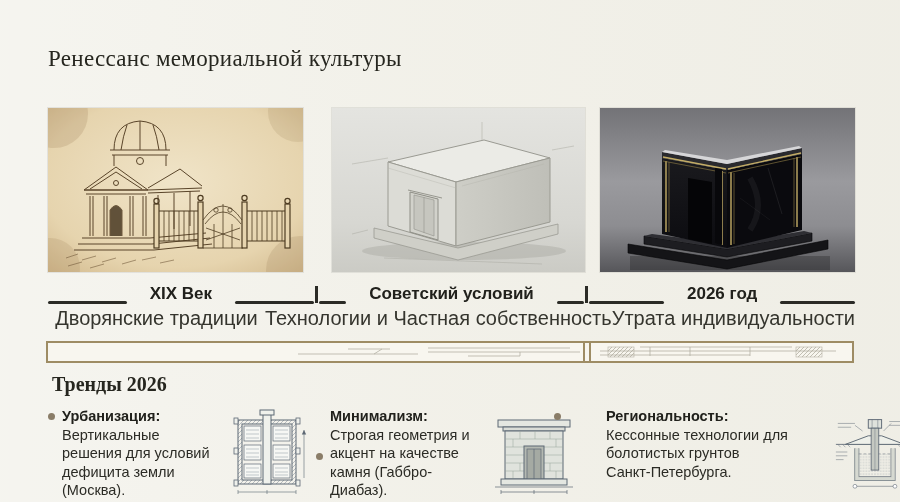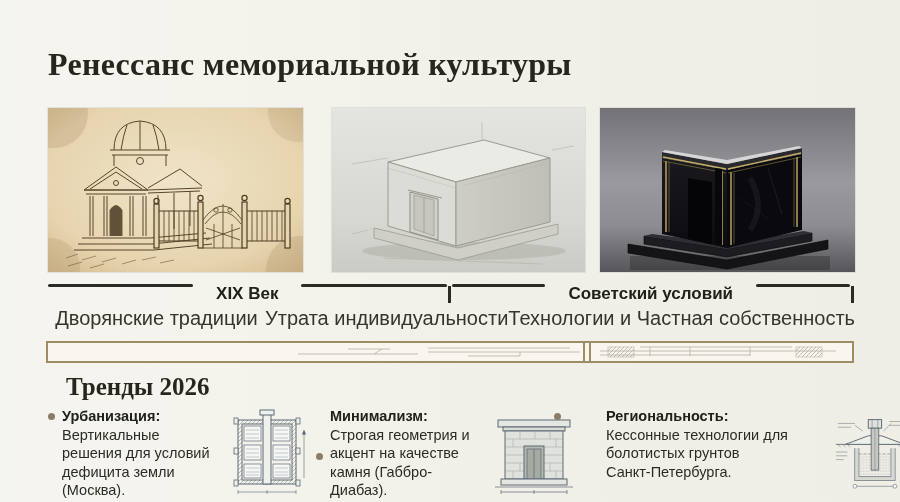--- a/index.html
+++ b/index.html
@@ -5,48 +5,48 @@
   html,body{margin:0;padding:0;background:#ddd;}
   .canvas{
     position:relative;width:900px;height:502px;overflow:hidden;
     background:#f2f1ea;
     background-image:linear-gradient(90deg, rgba(255,255,255,.25) 0%, rgba(240,238,228,.2) 50%, rgba(233,231,220,.3) 100%);
     font-family:"Liberation Sans",sans-serif;color:#2b2b25;
   }
   .title{
     position:absolute;left:48px;top:46px;
     font-family:"Liberation Serif","DejaVu Serif",serif;
-    font-weight:bold;font-size:32px;letter-spacing:.3px;color:#26261f;
+    font-weight:normal;font-size:23px;letter-spacing:.3px;color:#26261f;
   }
   .figs{position:absolute;left:48px;top:108px;width:807px;height:164px;}
   .fig{position:absolute;top:0;height:164px;box-shadow:0 0 0 1px rgba(0,0,0,.07);}
   .fig svg{display:block;}
   .fig1{left:0;width:255px;}
   .fig2{left:284px;width:253px;}
   .fig3{left:552px;width:255px;}
 
   .timeline{position:absolute;left:48px;top:283px;width:807px;}
   .tl-row{display:flex;align-items:center;height:22px;}
-  .era{flex:1;display:flex;align-items:flex-start;gap:23px;min-width:0;}
+  .era{flex:1;display:flex;align-items:flex-end;gap:23px;min-width:0;}
   .tl-line{flex:1;height:3px;background:#2b2b26;border-radius:2px;}
   .tl-label{font-weight:bold;font-size:17px;color:#21211c;white-space:nowrap;}
   .tl-tick{width:3px;height:17px;background:#2b2b26;flex:none;margin:0 1px;}
   .tl-subrow{display:flex;margin-top:2px;}
   .tl-sub{flex:1;text-align:center;font-size:20px;color:#35352e;white-space:nowrap;}
 
   .strip{
     position:absolute;left:46px;top:341px;width:808px;height:22px;
     border:2px solid #9e8c64;background:#f8f6ef;box-sizing:border-box;
   }
   .strip svg{display:block;}
 
   .trends-heading{
-    position:absolute;left:66px;top:373px;
+    position:absolute;left:52px;top:373px;
     font-family:"Liberation Serif","DejaVu Serif",serif;
-    font-weight:bold;font-size:25px;color:#26261f;
+    font-weight:bold;font-size:20px;color:#26261f;
   }
   .trend{position:absolute;top:407px;display:flex;align-items:flex-start;}
   .trend1{left:48px;}
   .trend2{left:316px;align-items:center;}
   .trend3{left:554px;gap:38px;}
   .bullet{width:7px;height:7px;border-radius:50%;background:#8a7d68;flex:none;margin:6px 7px 0 0;}
   .trend-text{font-size:14.5px;line-height:1.28;color:#2b2b25;}
   .t1 .trend-text{width:158px;}
   .t2 .trend-text{width:152px;}
   .t3 .trend-text{width:182px;}
@@ -203,25 +203,30 @@
         <div class="tl-label">XIX Век</div>
         <div class="tl-line"></div>
       </div>
       <div class="tl-tick"></div>
       <div class="era">
         <div class="tl-line"></div>
         <div class="tl-label">Советский условий</div>
         <div class="tl-line"></div>
       </div>
       <div class="tl-tick"></div>
+      <div class="era">
+        <div class="tl-line"></div>
+        <div class="tl-label">2026 год</div>
+        <div class="tl-line"></div>
+      </div>
     </div>
     <div class="tl-subrow">
       <div class="tl-sub">Дворянские традиции</div>
+      <div class="tl-sub">Технологии и Частная собственность</div>
       <div class="tl-sub">Утрата индивидуальности</div>
-      <div class="tl-sub">Технологии и Частная собственность</div>
     </div>
   </div>
 
   <div class="strip">
     <svg width="804" height="18" viewBox="0 0 804 18">
       <defs>
         <pattern id="hs" width="4" height="4" patternUnits="userSpaceOnUse">
           <path d="M0,4 L4,0" stroke="#aaa79a" stroke-width="0.7"></path>
         </pattern>
       </defs>

